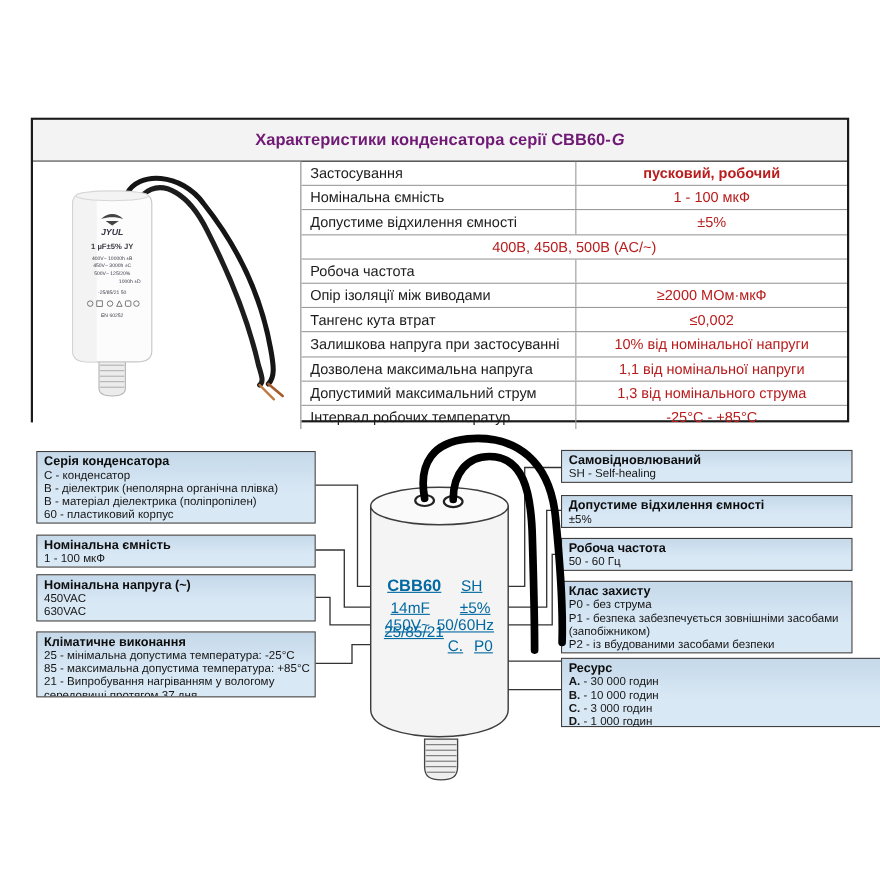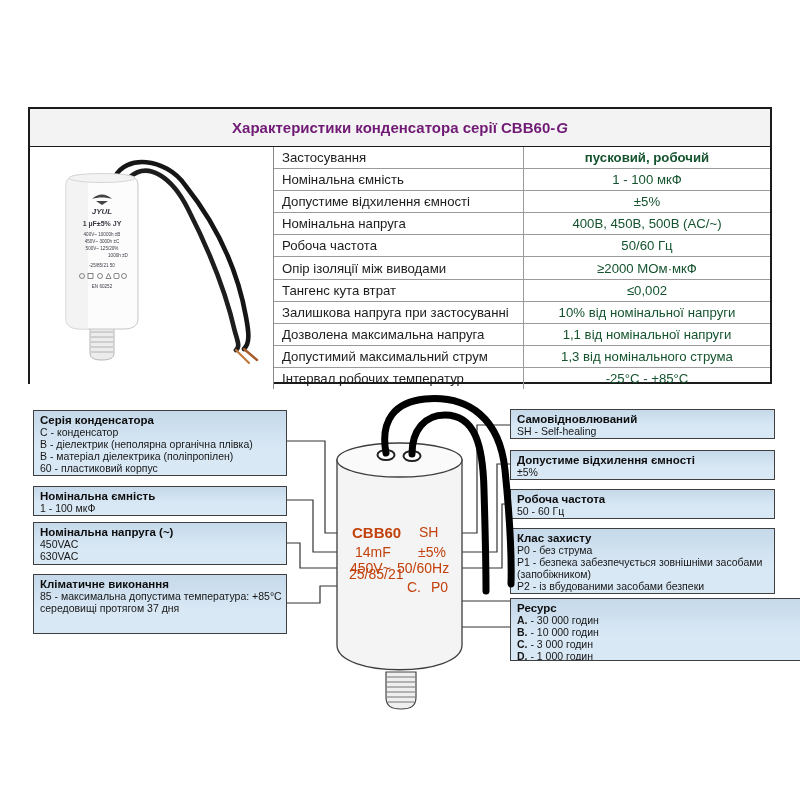--- a/index.html
+++ b/index.html
@@ -10,30 +10,30 @@
   .title-row{height:37px;flex:0 0 37px;background:#f3f3f3;border-bottom:1px solid #1b1b1b;
     display:flex;align-items:center;justify-content:center;font-size:15px;font-weight:bold;color:#701a75;}
   .title-row .gsuf{font-style:italic;margin-left:1px;}
   .table-body{flex:1;display:flex;}
   .photo-cell{width:243px;flex:0 0 243px;border-right:1px solid #8a8a8a;position:relative;background:#fff;}
   .rows{flex:1;display:flex;flex-direction:column;}
   .srow{flex:1;display:flex;border-bottom:1px solid #9a9a9a;}
   .srow:last-child{border-bottom:none;}
   .slabel{width:250px;flex:0 0 250px;border-right:1px solid #9a9a9a;display:flex;align-items:center;
     padding-left:8px;box-sizing:border-box;font-size:13.2px;color:#1c1c1c;}
-  .sval{flex:1;display:flex;align-items:center;justify-content:center;font-size:13.2px;color:#14532d;}
+  .sval{flex:1;display:flex;align-items:center;justify-content:center;font-size:13.2px;color:#b91c1c;}
   .sval.strong{font-weight:bold;}
   
   svg.layer{position:absolute;left:0;top:0;pointer-events:none;}
   .callout{position:absolute;box-sizing:border-box;border:1px solid #3f3f3f;
     background:linear-gradient(180deg,#c5d9ea 0%,#d9e8f5 60%);padding:3px 6px 2px;z-index:2;overflow:hidden;}
   .callout h4{margin:0;font-size:11.5px;line-height:1.16;font-weight:bold;color:#0d0d0d;}
   .callout .ln{font-size:10.5px;line-height:1.14;color:#161616;white-space:nowrap;}
   .callout .ln b{font-weight:bold;}
-  .mark{position:absolute;font-size:14px;color:#c2410c;z-index:3;white-space:nowrap;}
+  .mark{position:absolute;font-size:14px;color:#0369a1;z-index:3;white-space:nowrap;text-decoration:underline;}
   .mark.bold{font-weight:bold;font-size:15px;}
   .phtxt{font-family:"Liberation Sans",sans-serif;fill:#3a3a46;}
 </style>
 </head>
 <body>
 
 <div class="spec-table">
   <div class="title-row">
     <span>Характеристики конденсатора серії CBB60-</span>
       <span class="gsuf">G</span>
@@ -88,26 +88,24 @@
         </div>
         <div class="srow">
           <div class="slabel">Номінальна ємність</div>
           <div class="sval">1 - 100 мкФ</div>
         </div>
         <div class="srow">
           <div class="slabel">Допустиме відхилення ємності</div>
           <div class="sval">±5%</div>
         </div>
         <div class="srow">
-          <div class="slabel">Номінальна напруга</div>
           <div class="sval">400В, 450В, 500В (AC/~)</div>
         </div>
         <div class="srow">
           <div class="slabel">Робоча частота</div>
-          <div class="sval">50/60 Гц</div>
         </div>
         <div class="srow">
           <div class="slabel">Опір ізоляції між виводами</div>
           <div class="sval">≥2000 МОм·мкФ</div>
         </div>
         <div class="srow">
           <div class="slabel">Тангенс кута втрат</div>
           <div class="sval">≤0,002</div>
         </div>
         <div class="srow">
@@ -180,21 +178,23 @@
       <h4>Номінальна ємність</h4>
       <div class="ln">1 - 100 мкФ</div>
     </div>
     <div class="callout" style="left: 33px; top: 522px; width: 254px; height: 43px;">
       <h4>Номінальна напруга (~)</h4>
       <div class="ln">450VAC</div>
       <div class="ln">630VAC</div>
     </div>
     <div class="callout" style="left: 33px; top: 574px; width: 254px; height: 60px;">
       <h4>Кліматичне виконання</h4>
+      <div class="ln">25 - мінімальна допустима температура: -25°C</div>
       <div class="ln">85 - максимальна допустима температура: +85°C</div>
+      <div class="ln">21 - Випробування нагріванням у вологому</div>
       <div class="ln">середовищі протягом 37 дня</div>
     </div>
   </div>
 <div id="right-boxes">
     <div class="callout" style="left: 510px; top: 409px; width: 265px; height: 30px;">
       <h4>Самовідновлюваний</h4>
       <div class="ln">SH - Self-healing</div>
     </div>
     <div class="callout" style="left: 510px; top: 450px; width: 265px; height: 30px;">
       <h4>Допустиме відхилення ємності</h4>

